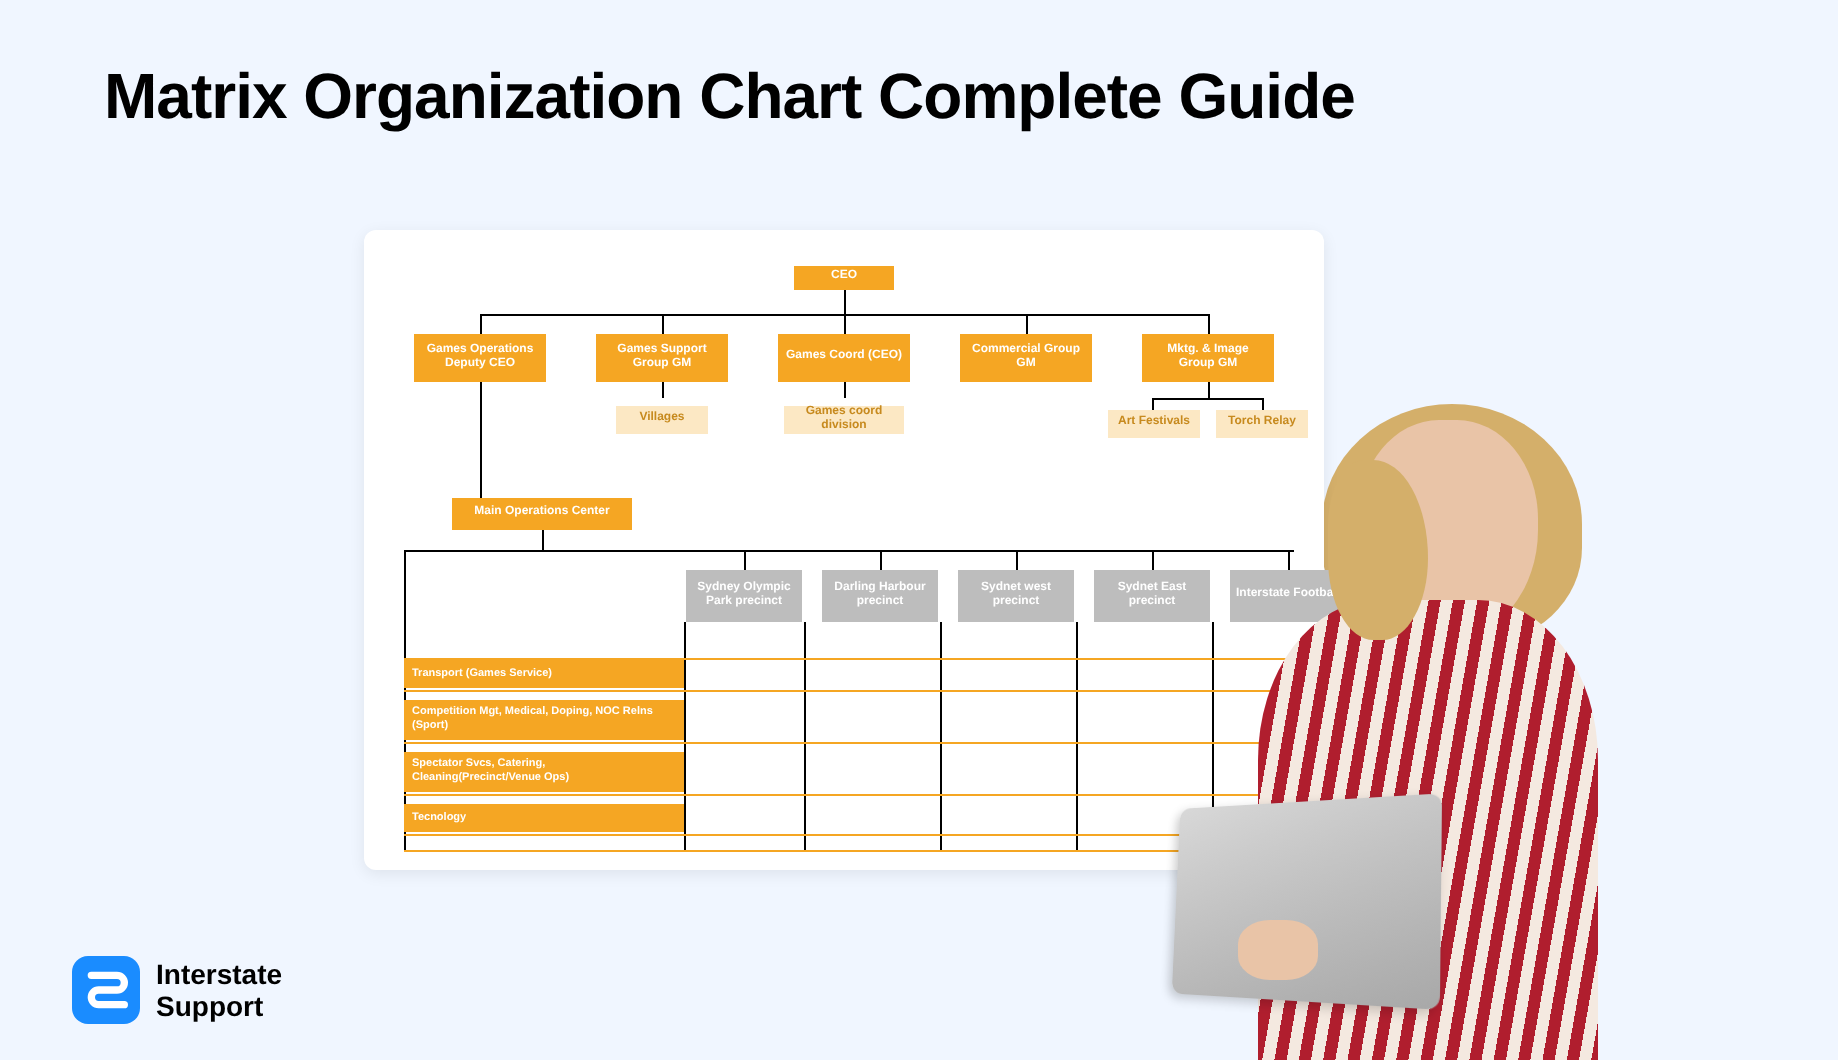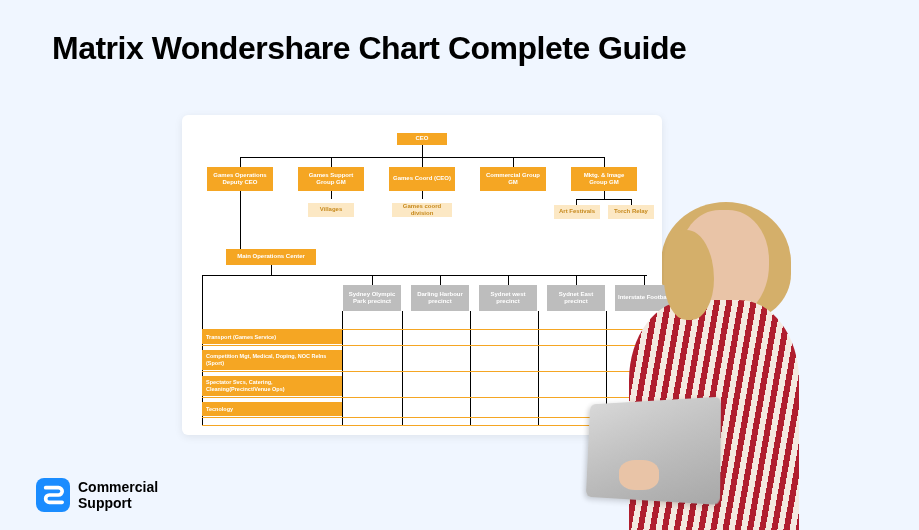--- a/index.html
+++ b/index.html
@@ -160,21 +160,21 @@
     width: 40px;
     height: 30px;
     background: #e9c4a7;
     border-radius: 40%;
     z-index: 3;
   }
 </style>
 </head>
 <body>
 
-<div class="title">Matrix Wondershare Chart  Complete Guide</div>
+<div class="title">Matrix Organization Chart  Complete Guide</div>
 
 <div class="chart-card">
   <div class="chart-inner">
 
     <div class="vline-black" style="left:240px;top:30px;height:12px"></div>
     <div class="hline-black" style="left:58px;top:42px;width:364px"></div>
     <div class="vline-black" style="left:58px;top:42px;height:10px"></div>
     <div class="vline-black" style="left:149px;top:42px;height:10px"></div>
     <div class="vline-black" style="left:240px;top:42px;height:10px"></div>
     <div class="vline-black" style="left:331px;top:42px;height:10px"></div>
@@ -250,16 +250,16 @@
   <div class="hand"></div>
 </div>
 
 <div class="brand">
   <div class="brand-icon">
     <svg width="22" height="22" viewBox="0 0 24 24">
       <path d="M4 4 h14 a4 4 0 0 1 0 8 h-10 a4 4 0 0 0 0 8 h14" stroke="#fff" stroke-width="4" fill="none" stroke-linecap="round"></path>
     </svg>
   </div>
   <div class="brand-text">
-    <div>Commercial</div>
+    <div>Interstate</div>
     <div>Support</div>
   </div>
 </div>
 
 </body></html>

